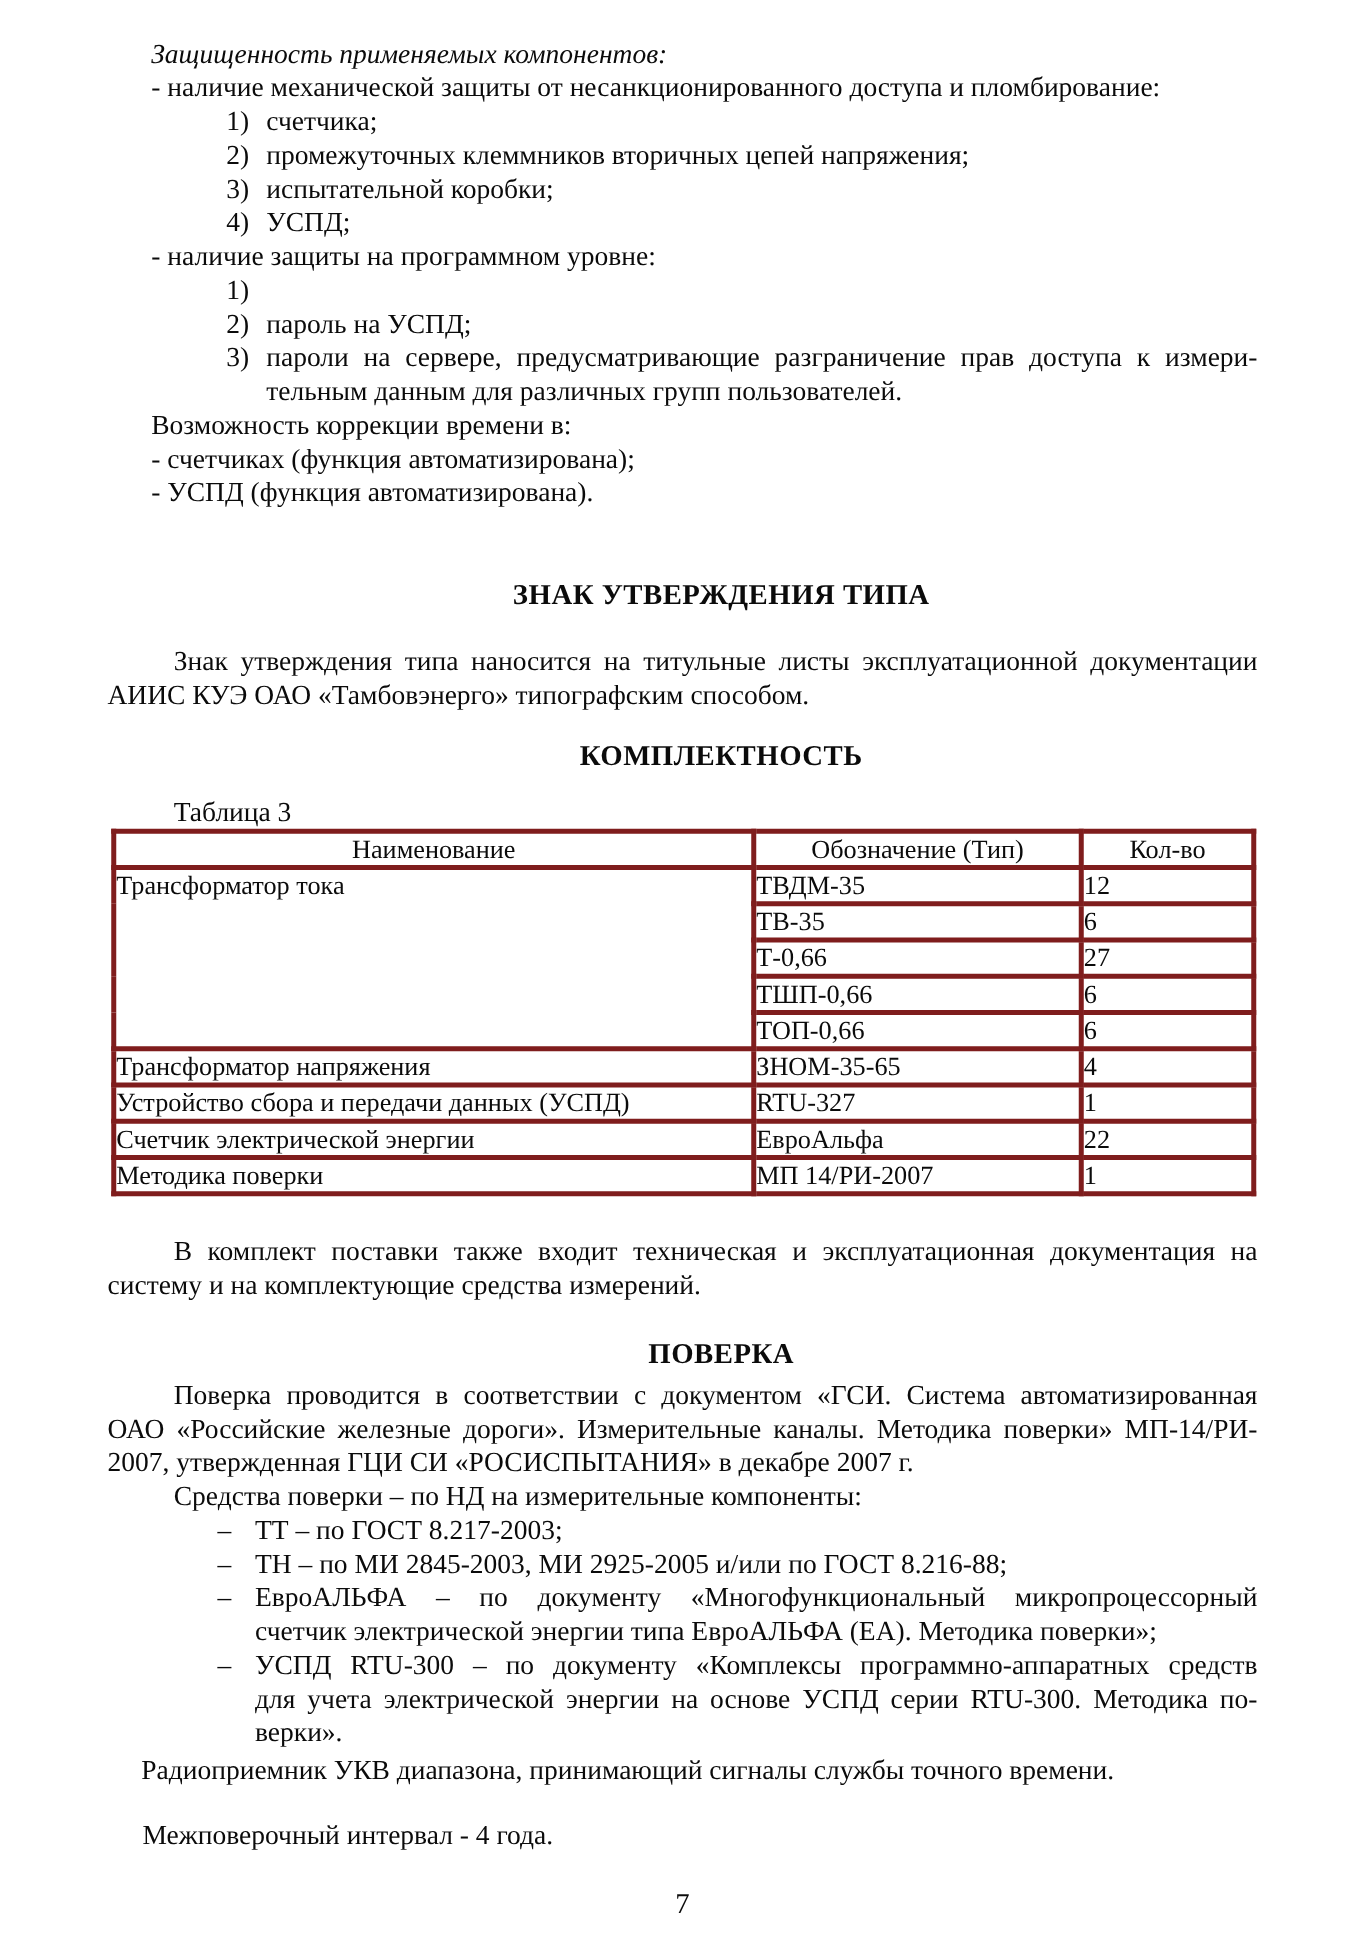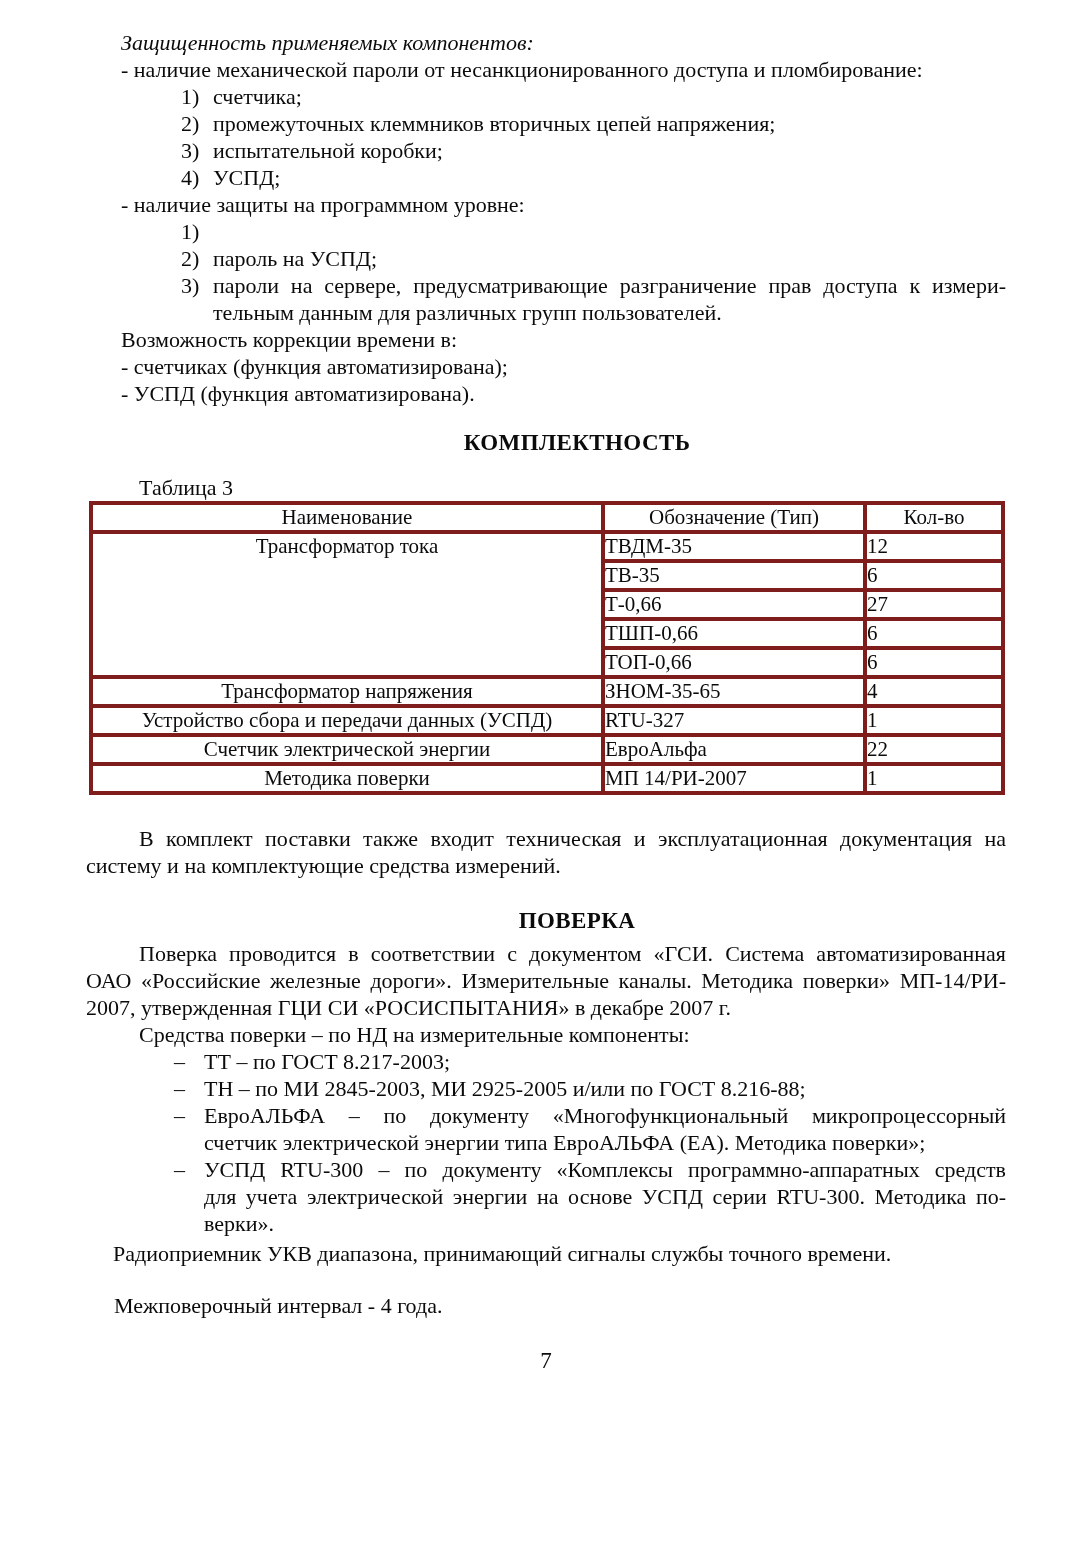--- a/index.html
+++ b/index.html
@@ -38,42 +38,42 @@
     border-collapse:collapse; table-layout:fixed;
     width:912px; margin-left:3px;
   }
   table.t th, table.t td {
     border:4px solid #7f1d1d;
     font-weight:normal; font-size:21px;
     height:25px; line-height:25px;
     padding:0; overflow:hidden; white-space:nowrap;
   }
   table.t th { text-align:center; }
-  td.cell-name { text-align:center; padding-left:8px; }
+  td.cell-name { text-align:left; padding-left:8px; }
   td.cell-span { vertical-align:top; }
   td.cell-c { text-align:left; }
   .note-para { margin-top:30px; }
   .h-poverka { margin-top:28px; }
   .ver-para { margin-top:6px; }
   .v-item { display:flex; align-items:flex-start; }
   .v-marker { flex:0 0 30px; margin-left:88px; }
   .v-text { flex:1; }
   .radio-line { margin-left:27px; margin-top:3px; }
   .interval-line { margin-left:28px; margin-top:25px; }
   .page-num { text-align:center; margin-top:28px; font-size:23px; }
 </style>
 </head>
 <body>
 
 <div class="page">
   <div class="content">
 
     <section class="prot-block">
       <div class="line italic">Защищенность применяемых компонентов:</div>
-      <div class="line">- наличие механической пароли от несанкционированного доступа и пломбирование:</div>
+      <div class="line">- наличие механической защиты от несанкционированного доступа и пломбирование:</div>
 
       <div class="num-item">
         <span class="num-col">1)</span>
         <span class="num-text line">счетчика;</span>
       </div>
       <div class="num-item">
         <span class="num-col">2)</span>
         <span class="num-text line">промежуточных клеммников вторичных цепей напряжения;</span>
       </div>
       <div class="num-item">
@@ -100,20 +100,27 @@
           <span class="line j" style="display:block">пароли на сервере, предусматривающие разграничение прав доступа к измери-</span>
           <span class="line" style="display:block">тельным данным для различных групп пользователей.</span>
         </span>
       </div>
 
       <div class="line">Возможность коррекции времени в:</div>
       <div class="line">- счетчиках (функция автоматизирована);</div>
       <div class="line">- УСПД (функция автоматизирована).</div>
     </section>
 
+    <section>
+      <h2 class="heading h-znak line">ЗНАК УТВЕРЖДЕНИЯ ТИПА</h2>
+      <div class="type-para">
+        <div class="line j first-indent">Знак утверждения типа наносится на титульные листы эксплуатационной документации</div>
+        <div class="line">АИИС КУЭ ОАО «Тамбовэнерго» типографским способом.</div>
+      </div>
+    </section>
 
     <section>
       <h2 class="heading h-komplekt line">КОМПЛЕКТНОСТЬ</h2>
       <div class="tbl-caption line">Таблица 3</div>
 
       <table class="t">
         <colgroup>
           <col style="width:512px">
           <col style="width:262px">
           <col style="width:138px">

